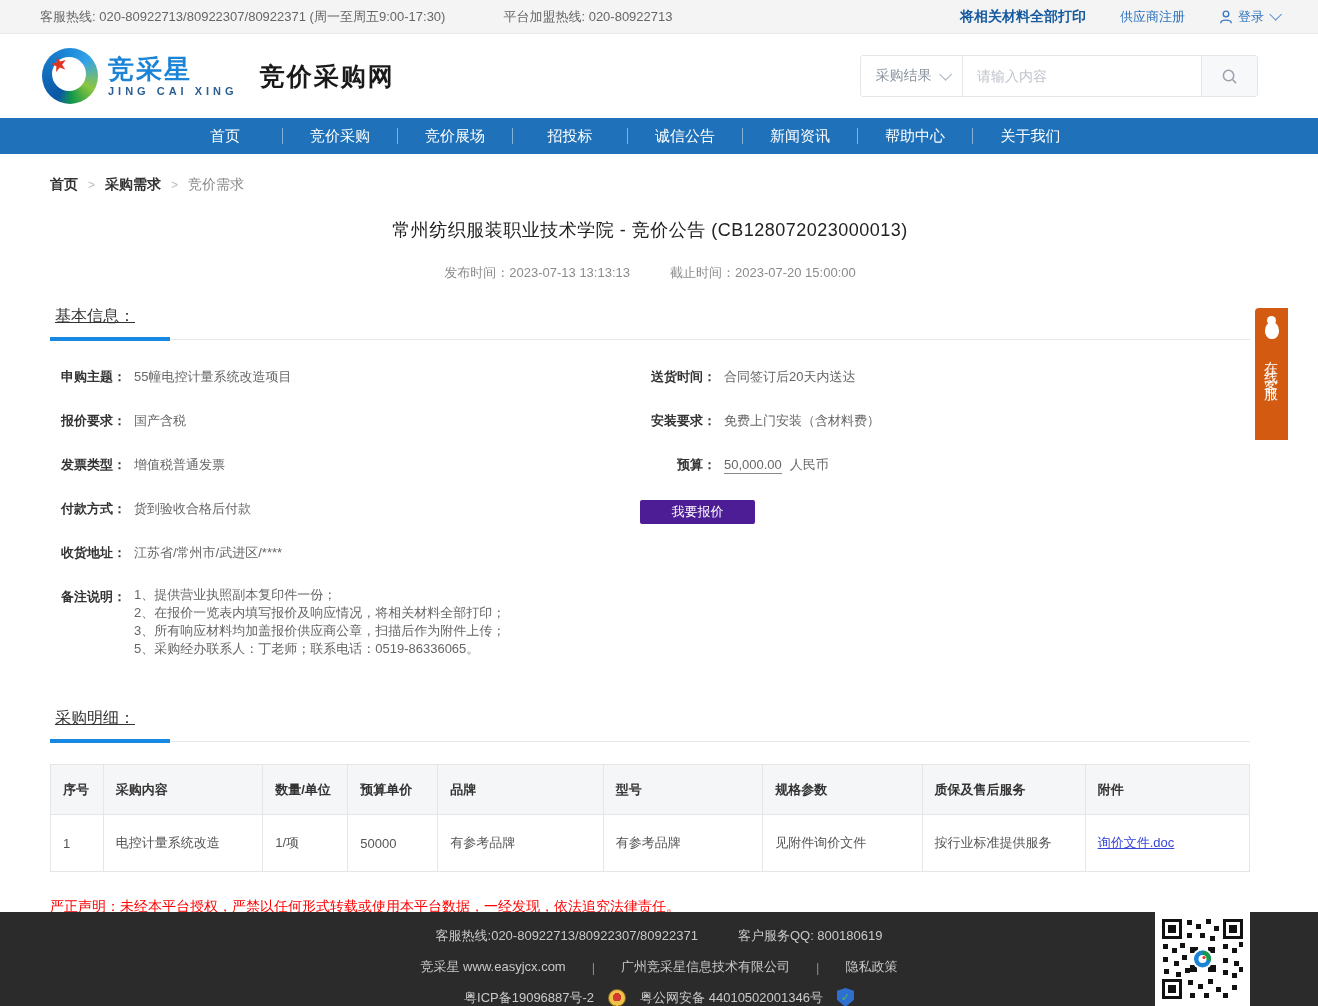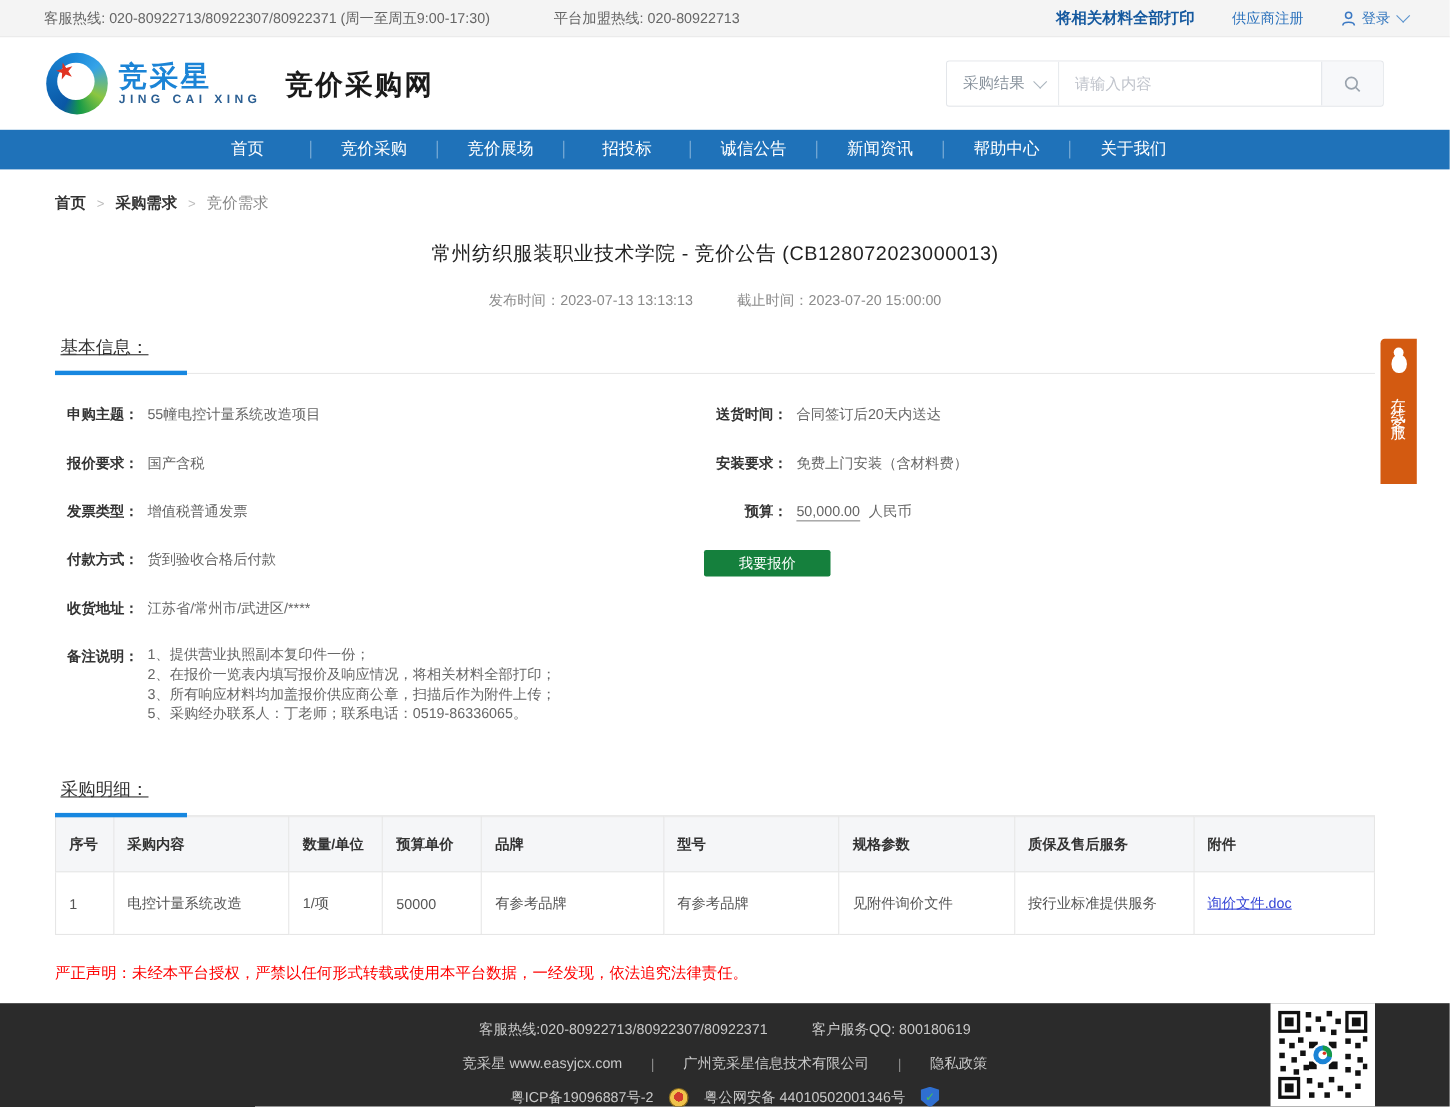--- a/index.html
+++ b/index.html
@@ -60,28 +60,28 @@
   .section-rule { position:relative; height:1px; background:#e8e8e8; }
   .section-rule::before { content:""; position:absolute; left:0; top:-2px; width:120px; height:4px; background:#1787e0; }
 
   .info-grid { position:relative; margin-top:28px; font-size:13px; min-height:300px; }
   .info-row { display:flex; margin-bottom:26px; align-items:baseline; }
   .info-label { width:76px; text-align:right; font-weight:bold; color:#333; flex:none; }
   .info-value { margin-left:8px; color:#666; }
   .col-left { width:590px; }
   .col-right { position:absolute; left:590px; top:0; width:610px; }
   .budget-amount { color:#666; border-bottom:1px solid #888; padding-bottom:1px; }
-  .quote-btn { display:block; margin-left:0; width:115px; height:24px; background:#15803d; color:#fff; border:none;
+  .quote-btn { display:block; margin-left:0; width:115px; height:24px; background:#4c1d95; color:#fff; border:none;
     font-size:13px; cursor:pointer; border-radius:2px; margin-top:16px; }
   .remarks-row { display:flex; align-items:flex-start; }
   .remarks-lines { margin-left:8px; color:#666; }
   .remarks-lines div { margin-bottom:5px; line-height:13px; }
 
   
-  .detail-table { width:1200px; border-collapse:collapse; font-size:13px; }
+  .detail-table { width:1200px; border-collapse:collapse; margin-top:22px; font-size:13px; }
   .detail-table th { background:#f5f6f8; color:#333; text-align:left; font-weight:bold;
     border:1px solid #e6e6e6; height:50px; padding:0 12px; }
   .detail-table td { border:1px solid #e6e6e6; height:57px; padding:0 12px; color:#555; }
   .attach-link { color:#3545d6; text-decoration:underline; cursor:pointer; }
 
   .statement { margin-top:26px; font-size:14px; color:#fe0000; }
 
   
   .footer { position:absolute; left:0; top:912px; width:1318px; height:116px; background:#2b2b2b; color:#c9c9c9; font-size:13px; }
   .footer-line { display:flex; justify-content:center; align-items:center; gap:14px; }

